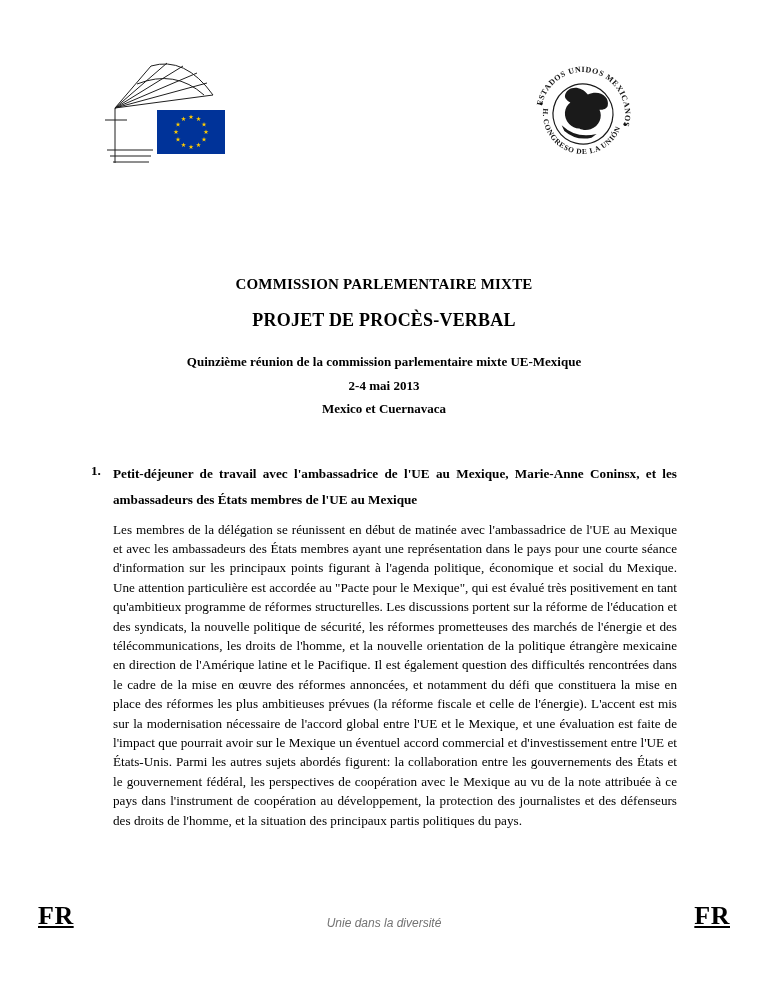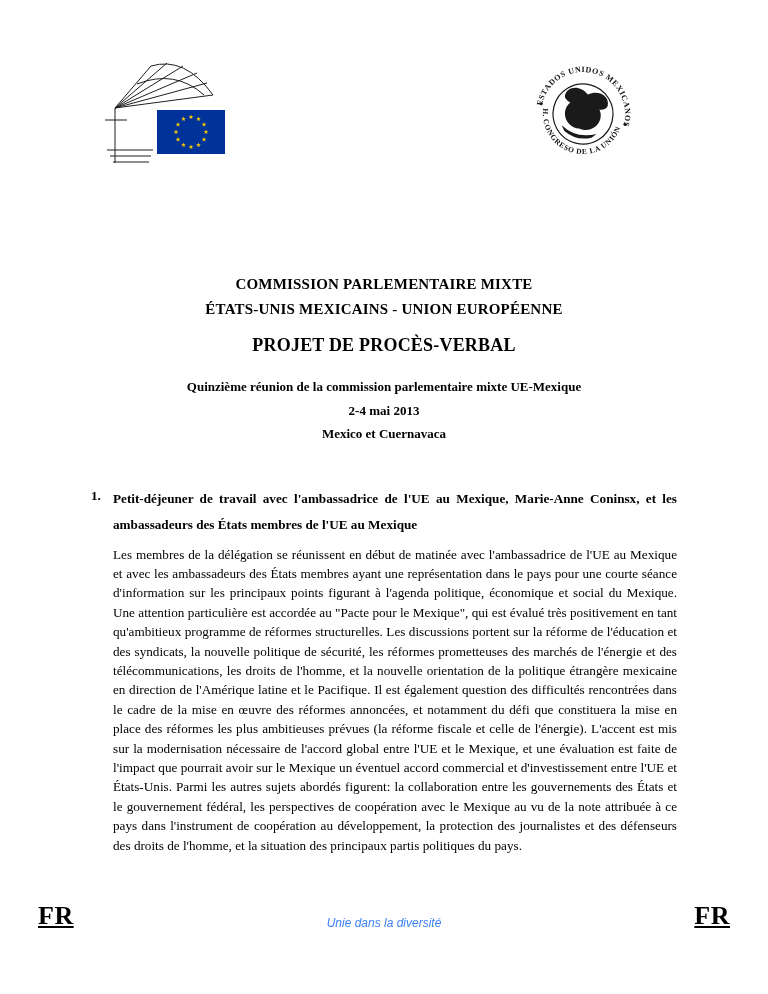--- a/index.html
+++ b/index.html
@@ -102,21 +102,21 @@
   }
   .fr-left { left: 38px; }
   .fr-right { right: 38px; }
   .motto {
     position: absolute;
     top: 916px;
     left: 0; right: 0;
     text-align: center;
     font-size: 12px;
     font-style: italic;
-    color: #3b82f6;
+    color: #737373;
     font-family: "Liberation Sans", "DejaVu Sans", sans-serif;
   }
 
   svg { display: block; }
 </style>
 </head>
 <body>
 
 <div class="page">
   <div class="content">
@@ -181,21 +181,20 @@
           <g fill="#1a1a1a">
             <path d="M50,30 c10,-8 22,-3 22,6 c0,3 -3,5 -7,6 c5,6 4,16 -4,21 c-3,2 -8,3 -11,2 c-3,1 -8,0 -11,-2 c-8,-5 -9,-15 -4,-21 c-4,-1 -7,-3 -7,-6 c0,-9 12,-14 22,-6 z"></path>
             <path d="M32,66 q18,10 36,0 l-4,5 q-14,7 -28,0 z"></path>
           </g>
         </svg>
       </div>
     </div>
 
     <div class="title-block">
       <div>COMMISSION PARLEMENTAIRE MIXTE</div>
-      <div>ÉTATS-UNIS MEXICAINS - UNION EUROPÉENNE</div>
     </div>
 
 
     <div class="doc-type">PROJET DE PROCÈS-VERBAL</div>
 
     <div class="meeting-block">
       <div>Quinzième réunion de la commission parlementaire mixte UE-Mexique</div>
       <div>2-4 mai 2013</div>
       <div>Mexico et Cuernavaca</div>
     </div>

